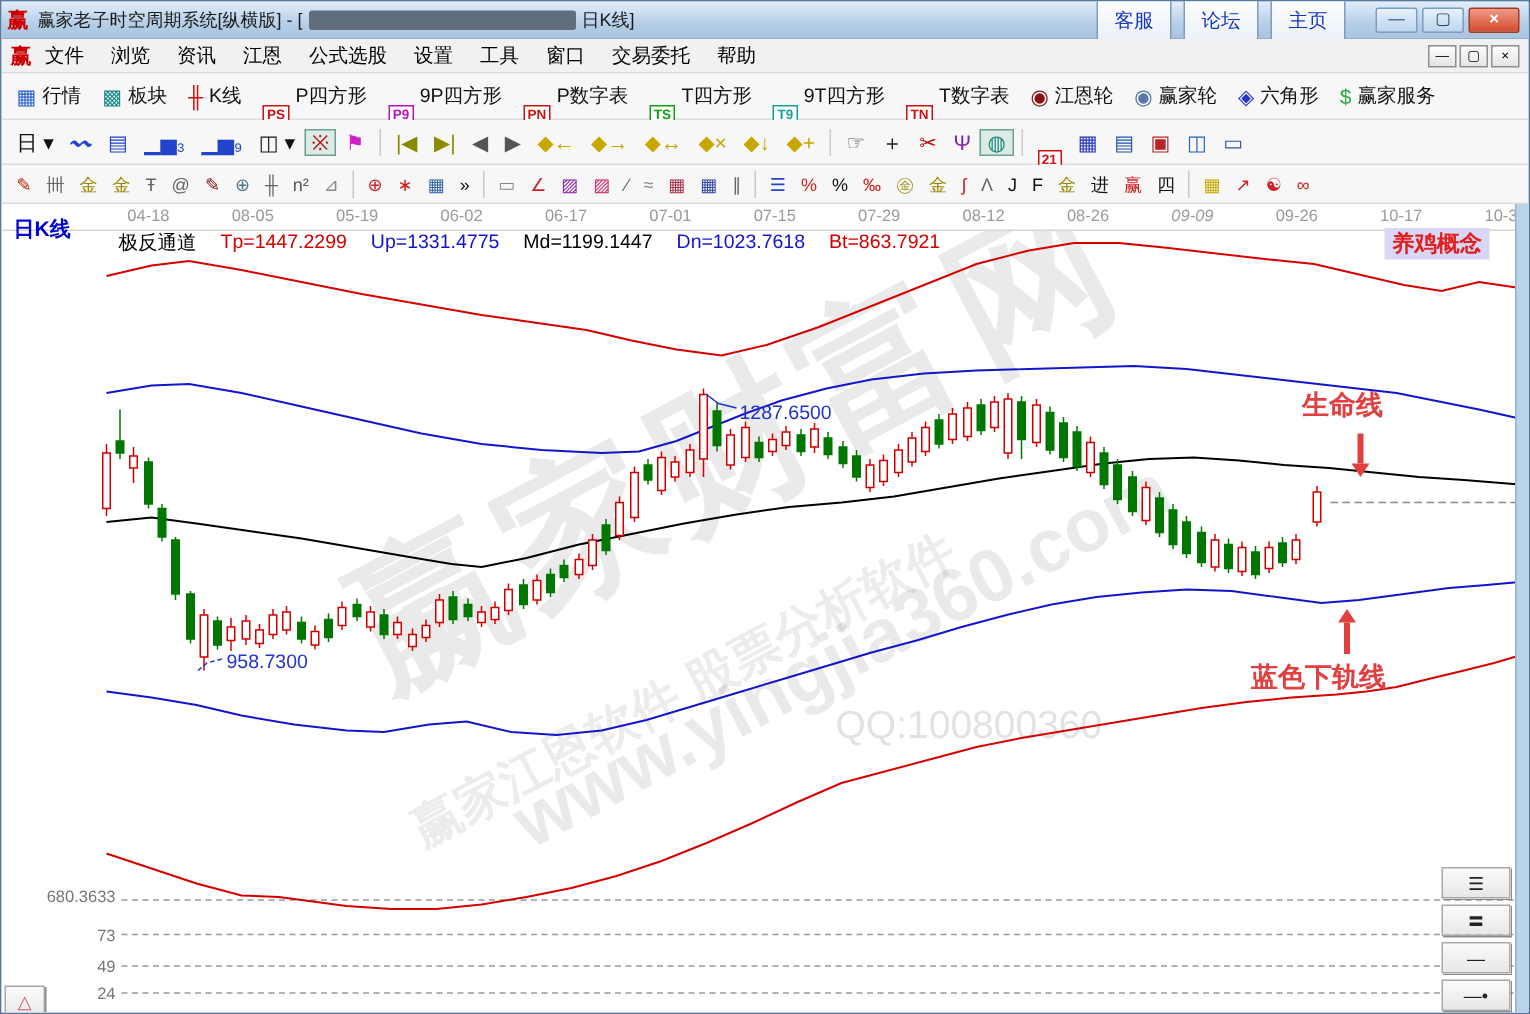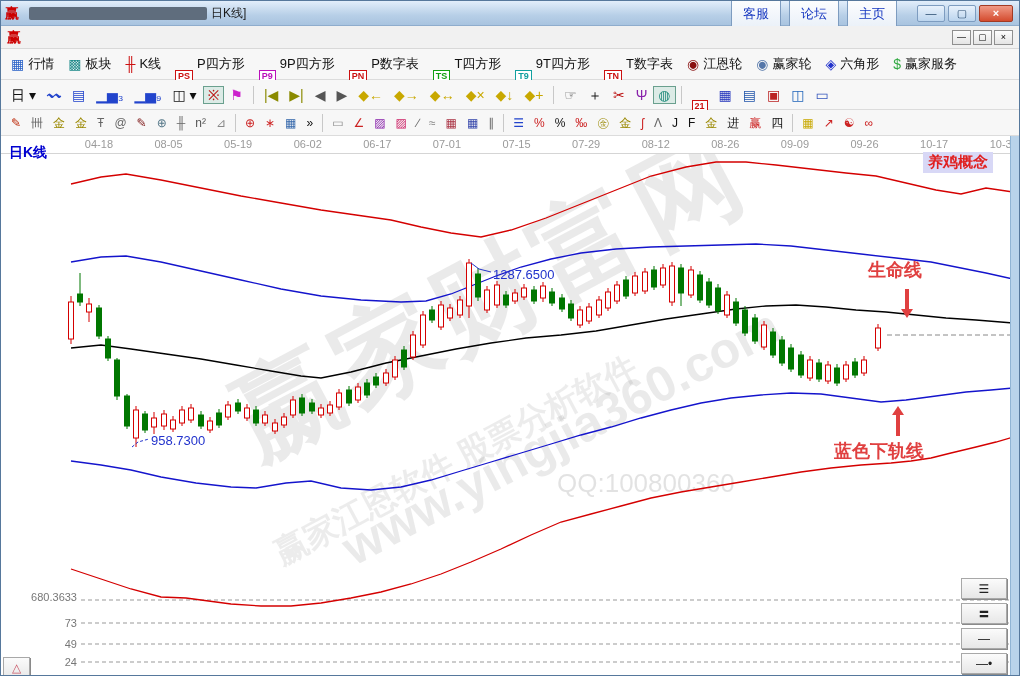--- a/index.html
+++ b/index.html
@@ -62,37 +62,50 @@
            cursor:pointer;z-index:5;padding:0;}
 </style>
 </head>
 <body>
 
 <div class="win">
 
   <div class="titlebar">
     <span class="logo">赢</span>
     <span class="title">
+        <span>赢家老子时空周期系统[纵横版] - [</span>
         <span class="redact"></span>
         <span>日K线]</span>
       </span>
     <div class="tb-links" id="tbLinks">
         <button class="link-btn">客服</button>
         <button class="link-btn">论坛</button>
         <button class="link-btn">主页</button>
       </div>
     <div class="win-ctrl" id="winCtrl">
         <button class="wbtn"><span>—</span></button>
         <button class="wbtn"><span>▢</span></button>
         <button class="wbtn close"><span>×</span></button>
       </div>
   </div>
 
   <div class="menubar">
     <span class="logo">赢</span>
+    <span id="menuItems" style="display:flex">
+        <button class="menu-item">文件</button>
+        <button class="menu-item">浏览</button>
+        <button class="menu-item">资讯</button>
+        <button class="menu-item">江恩</button>
+        <button class="menu-item">公式选股</button>
+        <button class="menu-item">设置</button>
+        <button class="menu-item">工具</button>
+        <button class="menu-item">窗口</button>
+        <button class="menu-item">交易委托</button>
+        <button class="menu-item">帮助</button>
+      </span>
     <span class="mdi" id="mdiCtrl">
         <button><span>—</span></button>
         <button><span>▢</span></button>
         <button><span>×</span></button>
       </span>
   </div>
 
   <div class="toolbar" id="toolbarMain">
       <button class="tool">
         <span class="g" style="color: rgb(42, 98, 200);">▦</span>
@@ -581,26 +594,34 @@
         <span style="left: 50px;">04-18</span>
         <span style="left: 119.6px;">08-05</span>
         <span style="left: 189.2px;">05-19</span>
         <span style="left: 258.8px;">06-02</span>
         <span style="left: 328.4px;">06-17</span>
         <span style="left: 398px;">07-01</span>
         <span style="left: 467.6px;">07-15</span>
         <span style="left: 537.2px;">07-29</span>
         <span style="left: 606.8px;">08-12</span>
         <span style="left: 676.4px;">08-26</span>
-        <span style="left: 746px;">09-09</span>
+        <span style="left: 746px; font-style: italic;">09-09</span>
         <span style="left: 815.6px;">09-26</span>
         <span style="left: 885.2px;">10-17</span>
         <span style="left: 954.8px;">10-31</span>
       </div>
     <div class="klabel">日K线</div>
+    <div class="indicator" id="indicatorRow">
+        <span style="color: rgb(0, 0, 0);">极反通道</span>
+        <span style="color: rgb(212, 0, 0);">Tp=1447.2299</span>
+        <span style="color: rgb(20, 20, 204);">Up=1331.4775</span>
+        <span style="color: rgb(0, 0, 0);">Md=1199.1447</span>
+        <span style="color: rgb(20, 20, 204);">Dn=1023.7618</span>
+        <span style="color: rgb(212, 0, 0);">Bt=863.7921</span>
+      </div>
     <div class="concept" id="conceptTag" style="left:922px;top:16px">养鸡概念</div>
     <div id="annLayer">
         <div class="ann" style="left: 492px; top: 131px; color: rgb(34, 51, 204); font-size: 13px;">1287.6500</div>
         <div class="ann" style="left: 150px; top: 297px; color: rgb(34, 51, 204); font-size: 13px;">958.7300</div>
         <div class="ann" style="left: 867px; top: 122px; color: rgb(224, 64, 64); font-size: 18px; font-weight: bold;">生命线</div>
         <div class="ann" style="left: 833px; top: 303px; color: rgb(224, 64, 64); font-size: 18px; font-weight: bold;">蓝色下轨线</div>
       </div>
 
     <div class="pane-btns" id="paneBtns">
         <button class="pane-btn"><span>☰</span></button>

